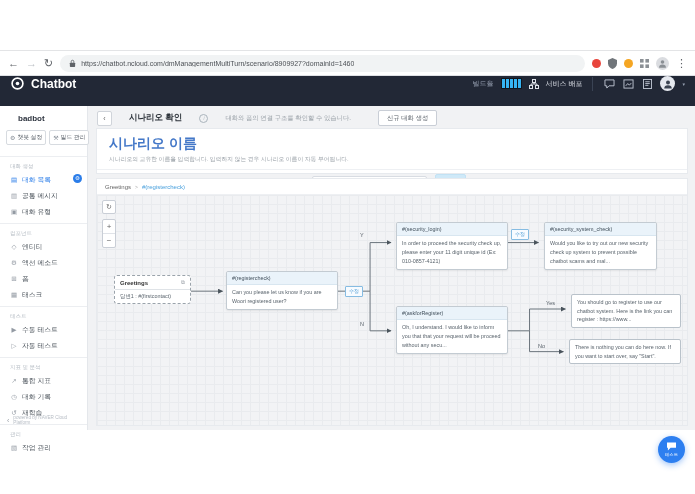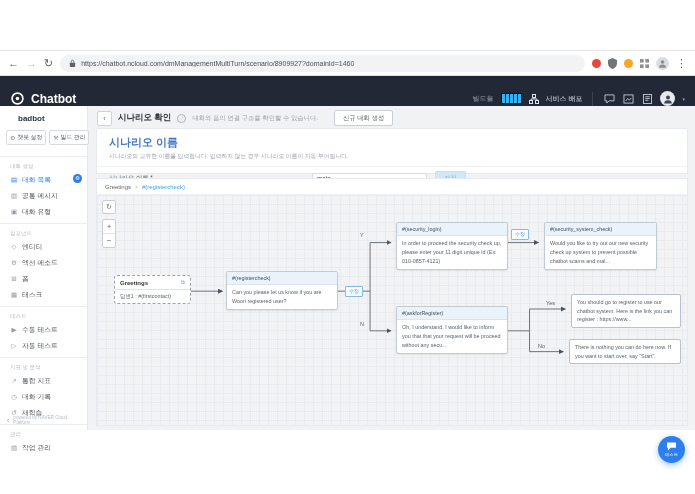--- a/index.html
+++ b/index.html
@@ -16,21 +16,21 @@
   .urlbar{flex:1;max-width:525px;height:17px;background:#f1f3f4;border-radius:9px;
           display:flex;align-items:center;padding:0 9px;gap:5px;box-sizing:border-box}
   .url{font-size:7px;color:#4d5156;white-space:nowrap;overflow:hidden}
   .extrow{margin-left:auto;display:flex;align-items:center;gap:7px}
   .dotred{width:9px;height:9px;border-radius:50%;background:#e8453c}
   .dotorg{width:9px;height:9px;border-radius:50%;background:#f5a623}
   .chravatar{width:13px;height:13px;border-radius:50%;background:#dadce0;display:flex;align-items:center;justify-content:center}
 
   
   .apphead{position:absolute;top:76px;left:0;right:0;height:30px;background:#222836;
-           display:flex;align-items:flex-end;padding:0 10px;box-sizing:border-box}
+           display:flex;align-items:flex-start;padding:0 10px;box-sizing:border-box}
   .brand{display:flex;align-items:center;gap:6px;color:#fff;font-size:12px;font-weight:bold}
   .hright{margin-left:auto;display:flex;align-items:center;gap:7px}
   .hlabel{font-size:7px;color:#97a0b1}
   .hlabel2{font-size:7px;color:#dfe3ea}
   .bars{display:flex;gap:1px;background:#11151d;padding:1px;border-radius:1px}
   .bars i{display:block;width:3px;height:9px;background:#36b3f2}
   .hdiv{width:1px;height:14px;background:#3a4354;margin:0 3px}
   .hic{width:12px;height:12px;display:flex;align-items:center;justify-content:center}
   .appavatar{width:15px;height:15px;border-radius:50%;background:#e6e9ef;display:flex;align-items:center;justify-content:center}
   .caret{font-size:5px;color:#97a0b1}
@@ -53,33 +53,33 @@
   .sitem.active .ic{color:#2b7de9}
   .sbadge{position:absolute;right:5px;top:2px;width:9px;height:9px;background:#2b7de9;color:#fff;
           border-radius:50%;font-size:5.5px;line-height:9px;text-align:center}
   .spowered{position:absolute;bottom:5px;left:0;right:0;display:flex;align-items:center;gap:4px;
             padding:0 7px;font-size:4.6px;color:#b6bcc4}
   .spowered .col{font-size:7px;color:#9aa1a9}
 
   
   .mainbg{position:absolute;top:106px;left:88px;right:0;height:324px;background:#f1f2f4}
   .pagehead{position:absolute;top:110px;left:97px;right:7px;height:16px;
-            display:flex;align-items:center;gap:6px}
+            display:flex;align-items:center;gap:17px}
   .backbtn{width:13px;height:13px;border:1px solid #d0d4da;border-radius:2px;background:#fff;
            font-size:7px;color:#666;display:flex;align-items:center;justify-content:center}
   .ptitle{font-size:8.5px;font-weight:bold;color:#2b3138}
   .infoi{width:7px;height:7px;border-radius:50%;border:1px solid #aab4bc;color:#aab4bc;
          font-size:4.5px;line-height:7px;text-align:center;font-style:italic}
   .pdesc{font-size:6.3px;color:#9aa1a8}
   .newbtn{margin-left:10px;border:1px solid #c9ced6;border-radius:2px;background:#fff;
           font-size:6.3px;color:#555c64;padding:2.5px 8px}
 
   .card1{position:absolute;top:128px;left:96px;right:7px;height:46px;background:#fff;
          border:1px solid #e7eaee;box-sizing:border-box}
-  .c1title{font-size:11px;font-weight:bold;color:#4478c8;padding:6px 12px 2px}
+  .c1title{font-size:14px;font-weight:bold;color:#4478c8;padding:6px 12px 2px}
   .c1desc{font-size:5.8px;color:#9aa1a8;padding:0 12px 5px}
   .c1row{border-top:1px solid #eef0f3;display:flex;align-items:center;padding:4px 12px;gap:8px}
   .c1label{font-size:6.3px;color:#555c64;width:195px}
   .c1input{width:115px;height:12px;border:1px solid #d8dce2;border-radius:2px;font-size:6.3px;
            padding:0 4px;color:#444;font-family:inherit;box-sizing:border-box}
   .savebtn{background:#cfe9f8;color:#7aaecf;border:1px solid #c2e2f4;font-size:6.3px;
            padding:2px 8px;border-radius:2px}
 
   .card2{position:absolute;top:178px;left:96px;right:7px;bottom:68px;background:#fff;
          border:1px solid #e7eaee;box-sizing:border-box}

